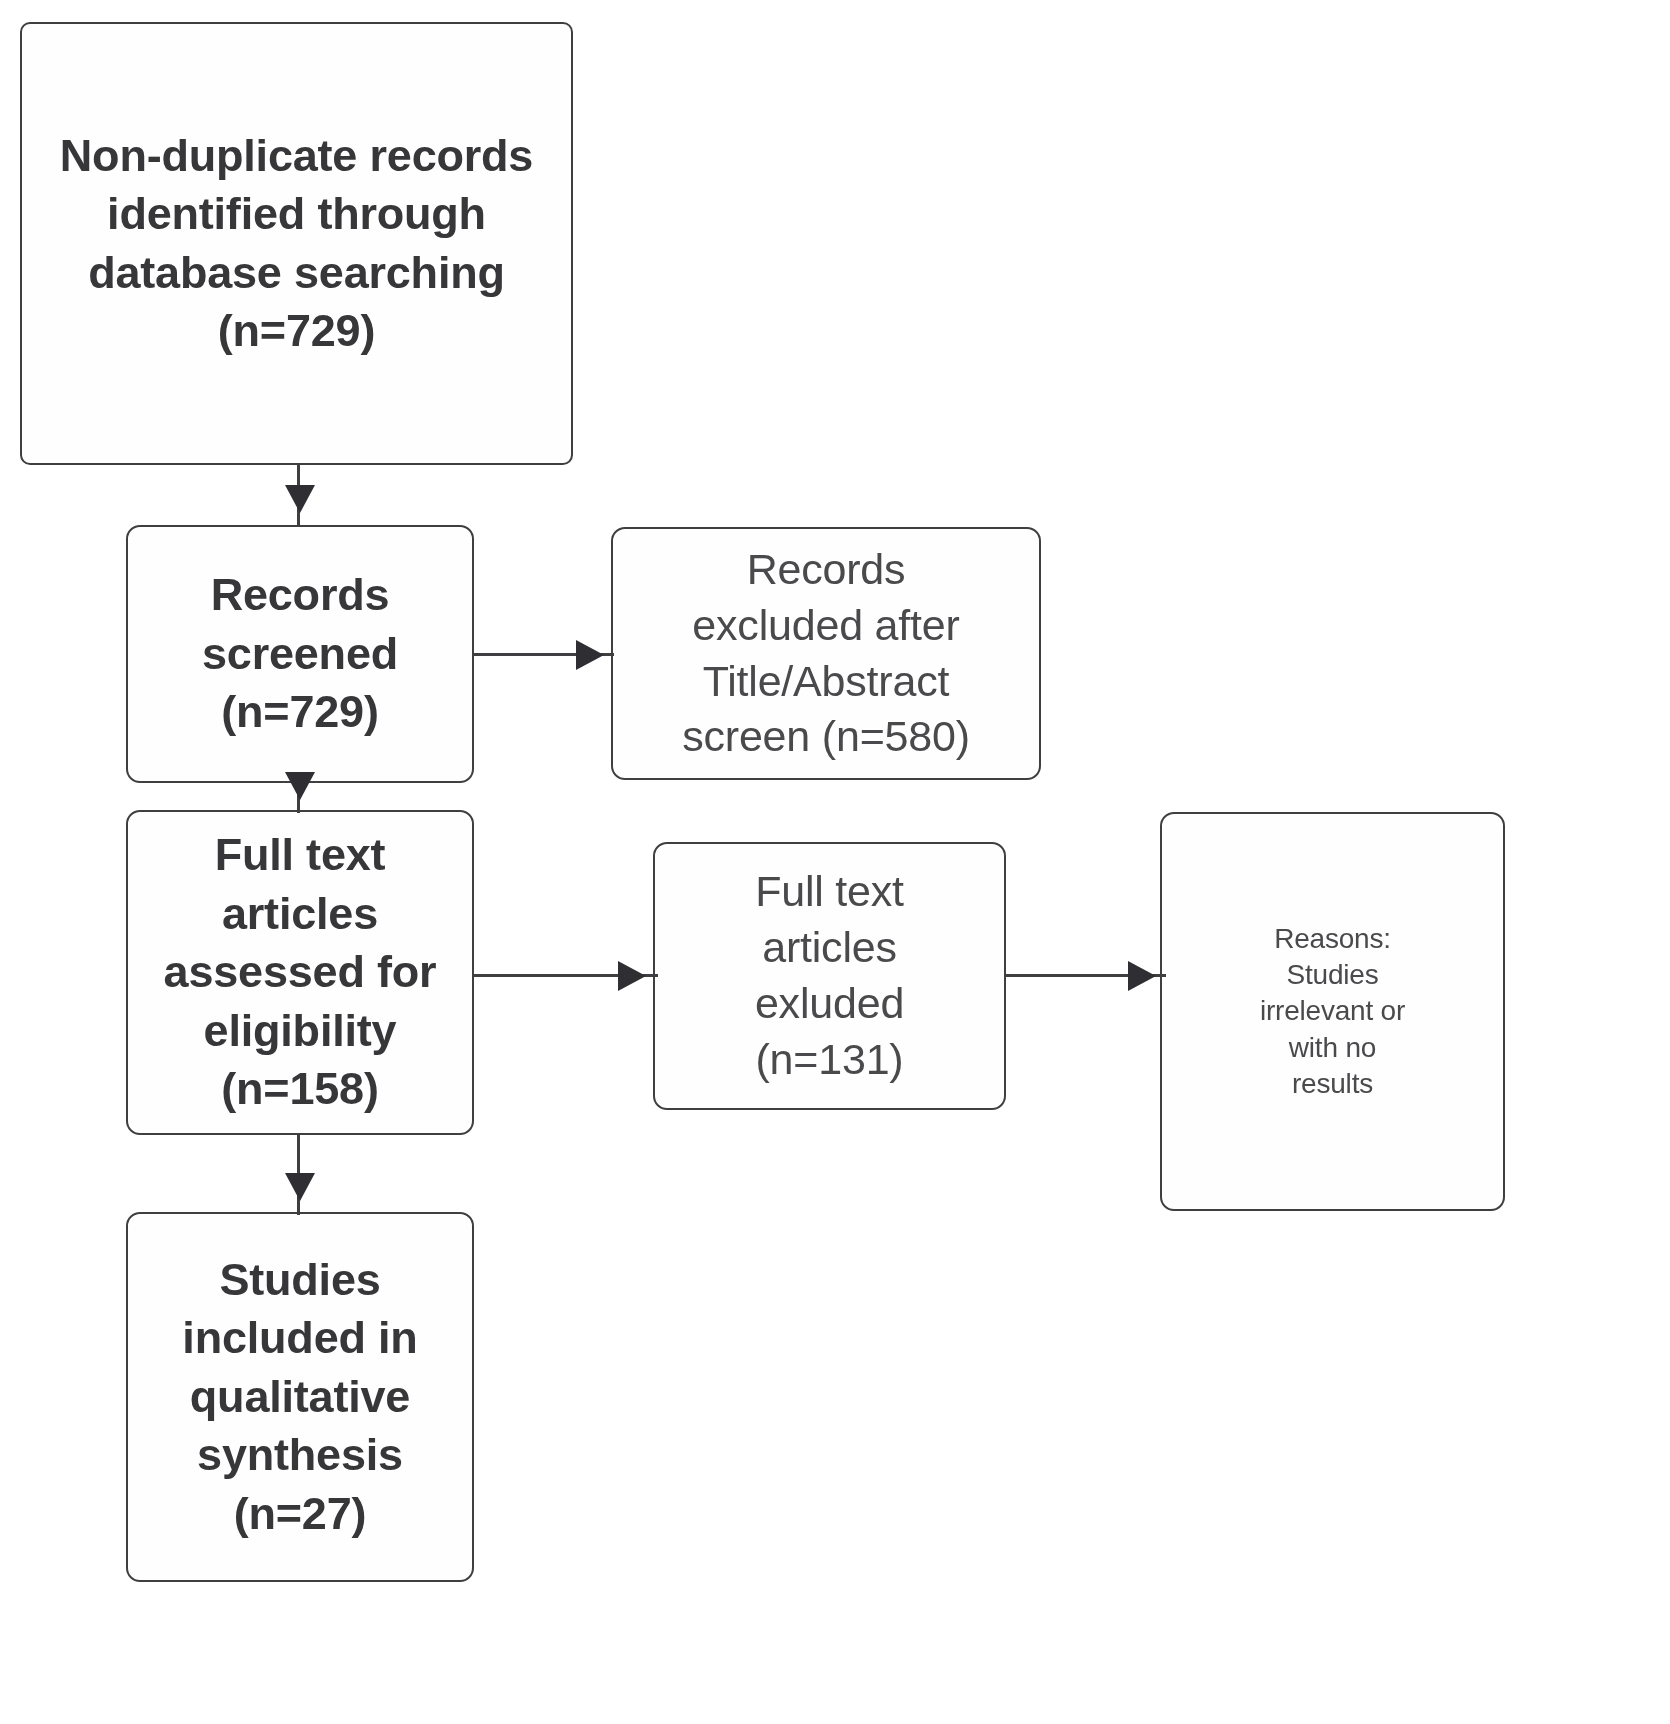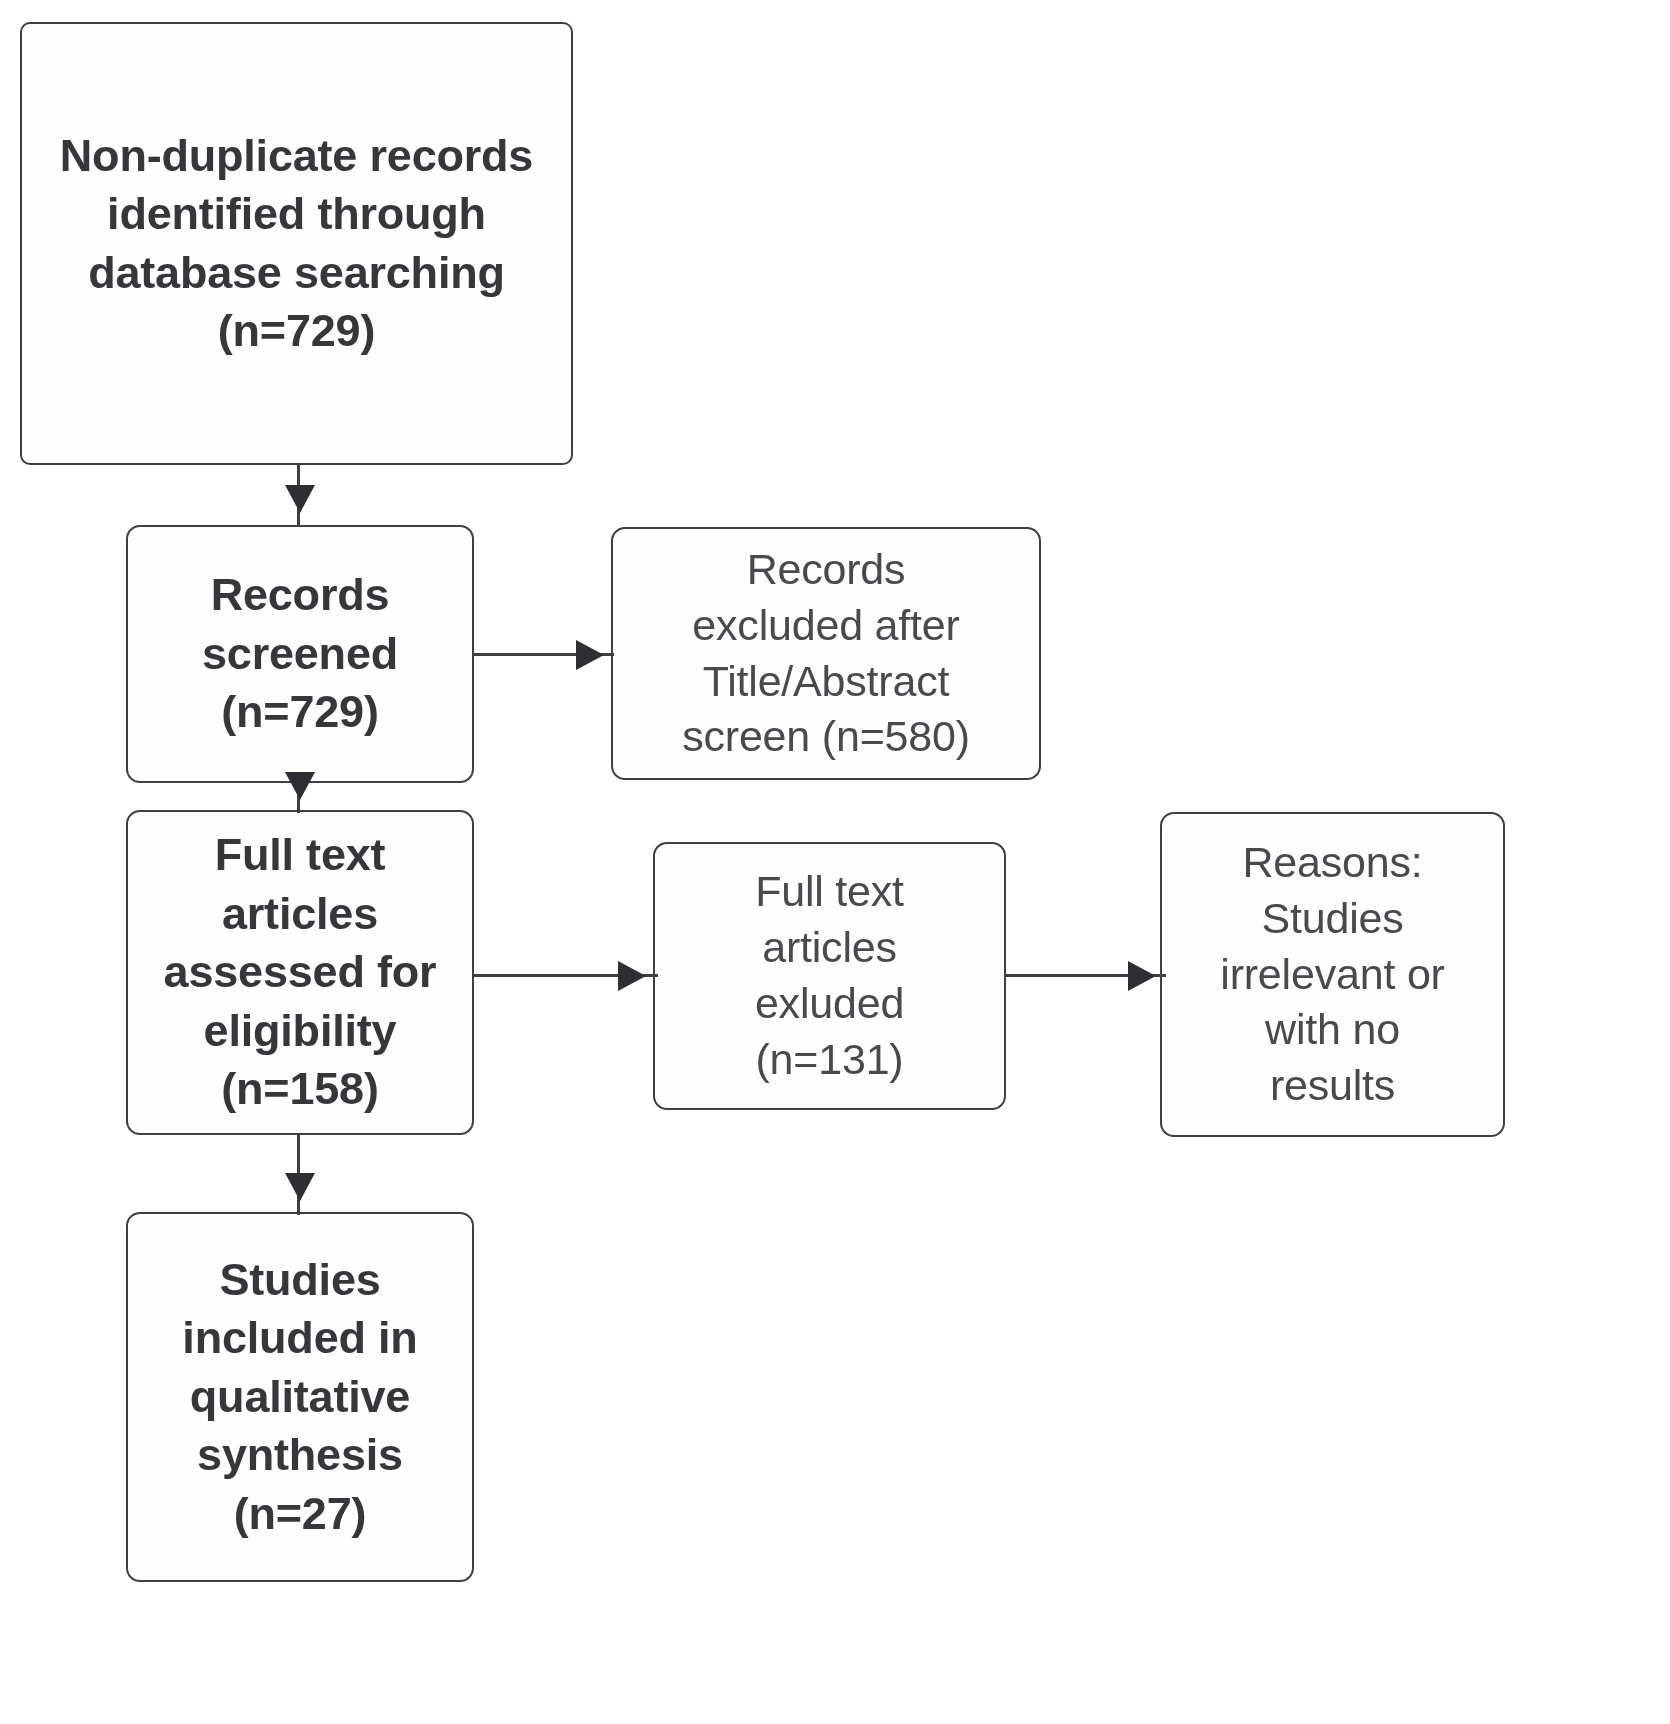--- a/index.html
+++ b/index.html
@@ -74,22 +74,22 @@
     width: 348px; height: 325px;
     font-size: 45px;
   }
   #node-fulltext-excluded {
     left: 653px; top: 842px;
     width: 353px; height: 268px;
     font-size: 43px;
   }
   #node-reasons {
     left: 1160px; top: 812px;
-    width: 345px; height: 325px;
-    font-size: 43px;
+    width: 345px; height: 399px;
+    font-size: 28px;
   }
   #node-included {
     left: 126px; top: 1212px;
     width: 348px; height: 370px;
     font-size: 45px;
   }
 
   
   .edge-line {
     position: absolute;

